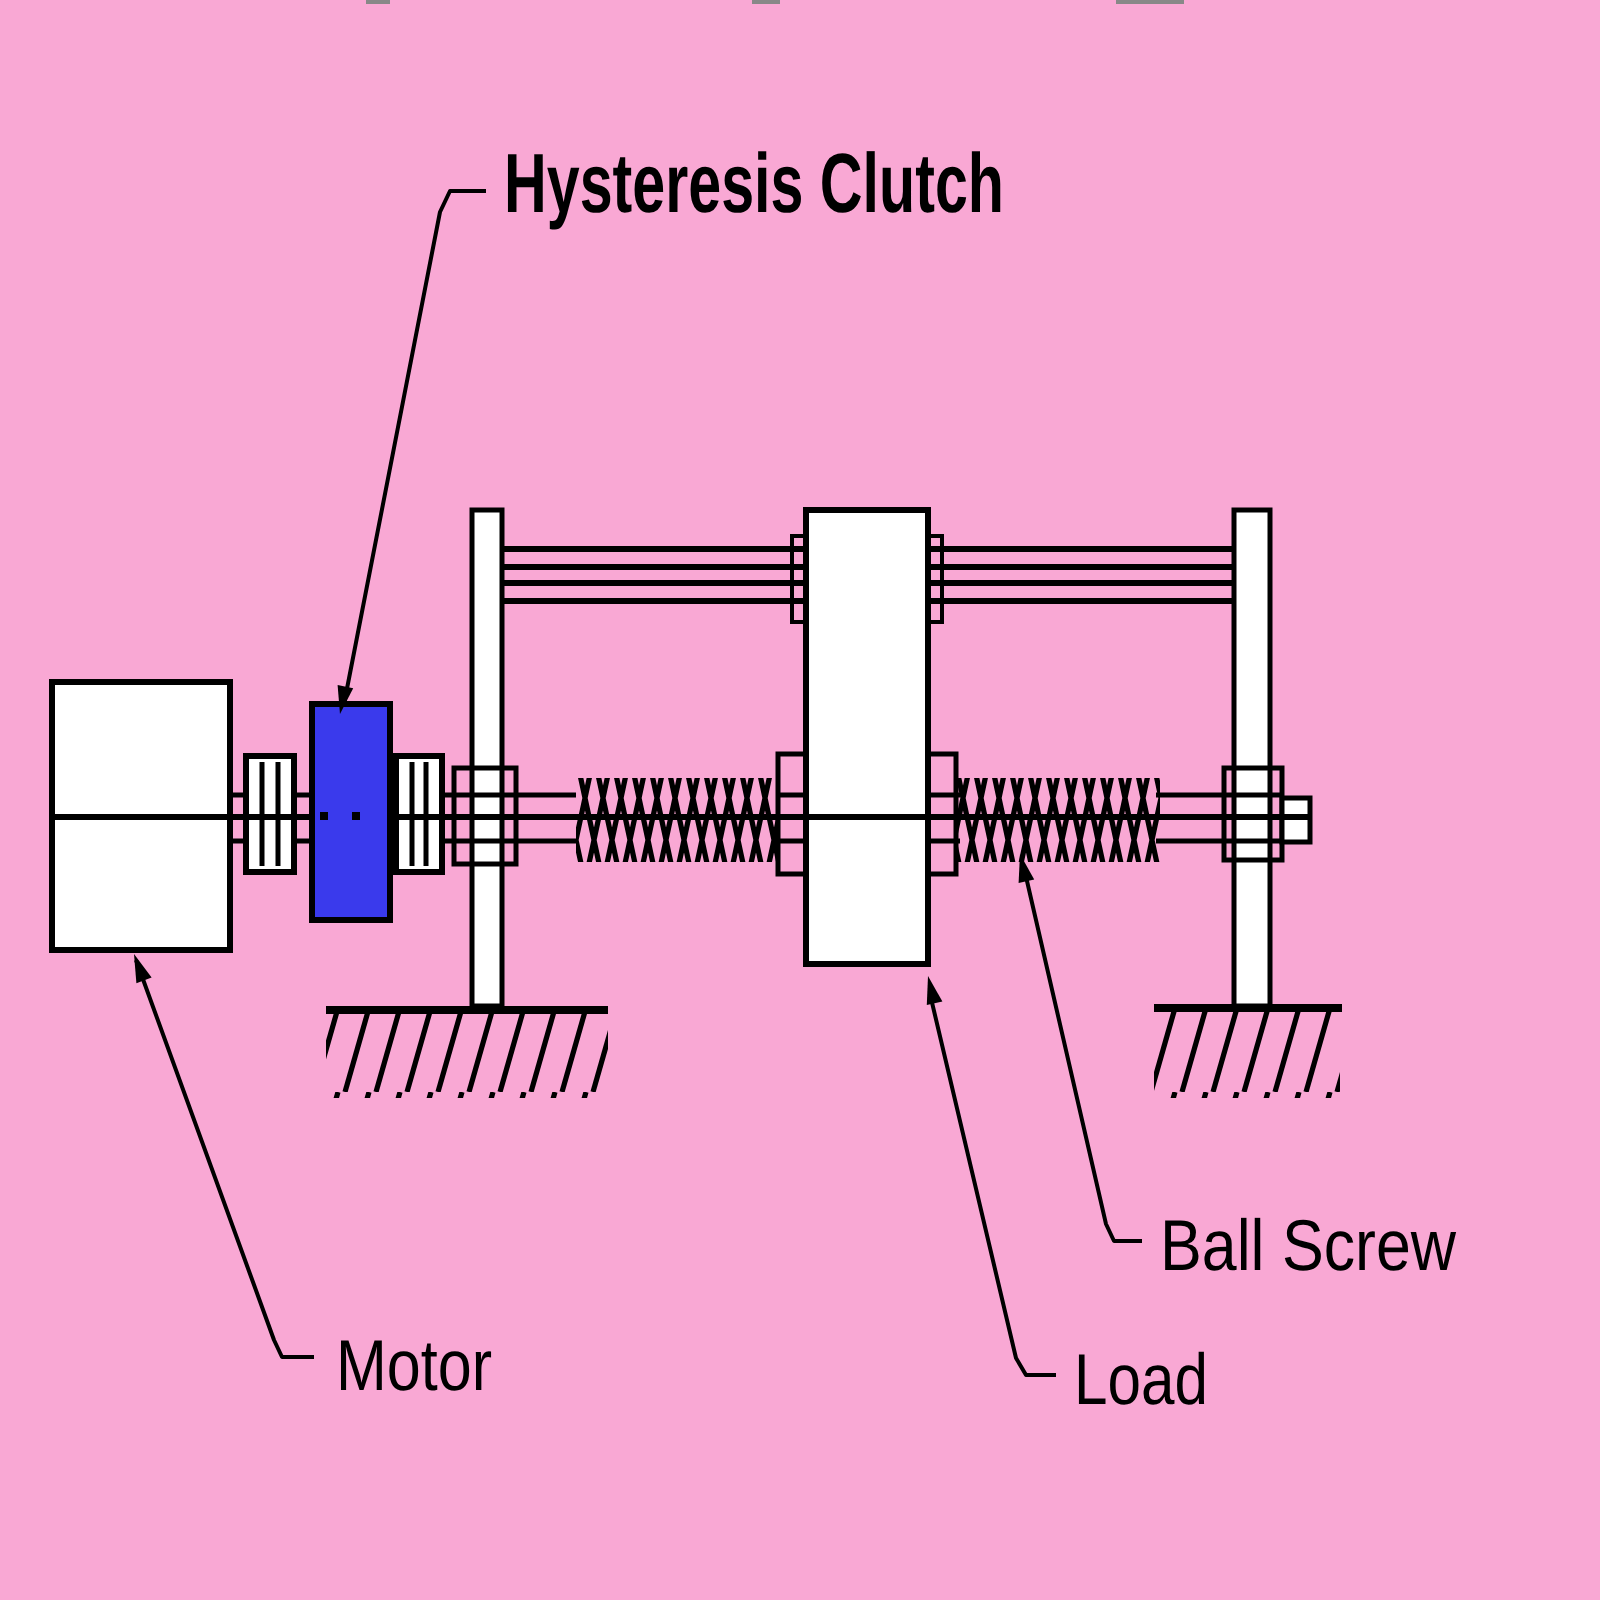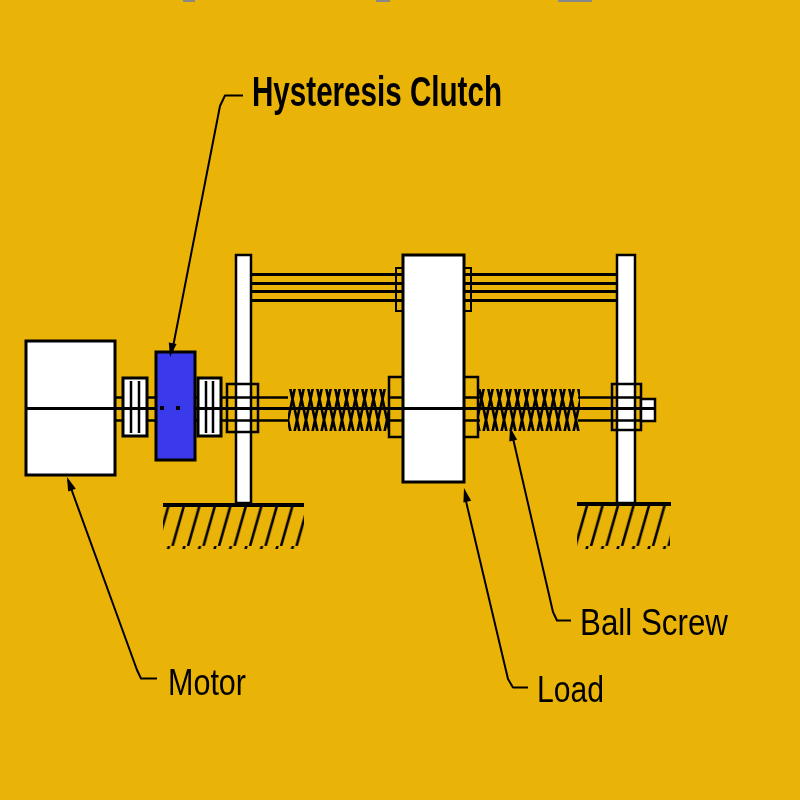--- a/index.html
+++ b/index.html
@@ -1,16 +1,16 @@
 <!DOCTYPE html>
 <html><head>
 <meta charset="utf-8">
 <style>
   html,body{margin:0;padding:0;background:#ffffff;}
-  #stage{position:relative;width:800px;height:800px;background:#eab308;overflow:hidden;}
+  #stage{position:relative;width:800px;height:800px;background:#f9a8d4;overflow:hidden;}
   svg{display:block;}
   text{font-family:"Liberation Sans","DejaVu Sans",sans-serif;fill:#000000;}
   .lbl{font-size:36px;}
   .lbl-bold{font-size:42px;font-weight:bold;}
 </style>
 </head>
 <body>
 
 <div id="stage">
 <svg width="800" height="800" viewBox="0 0 800 800">

